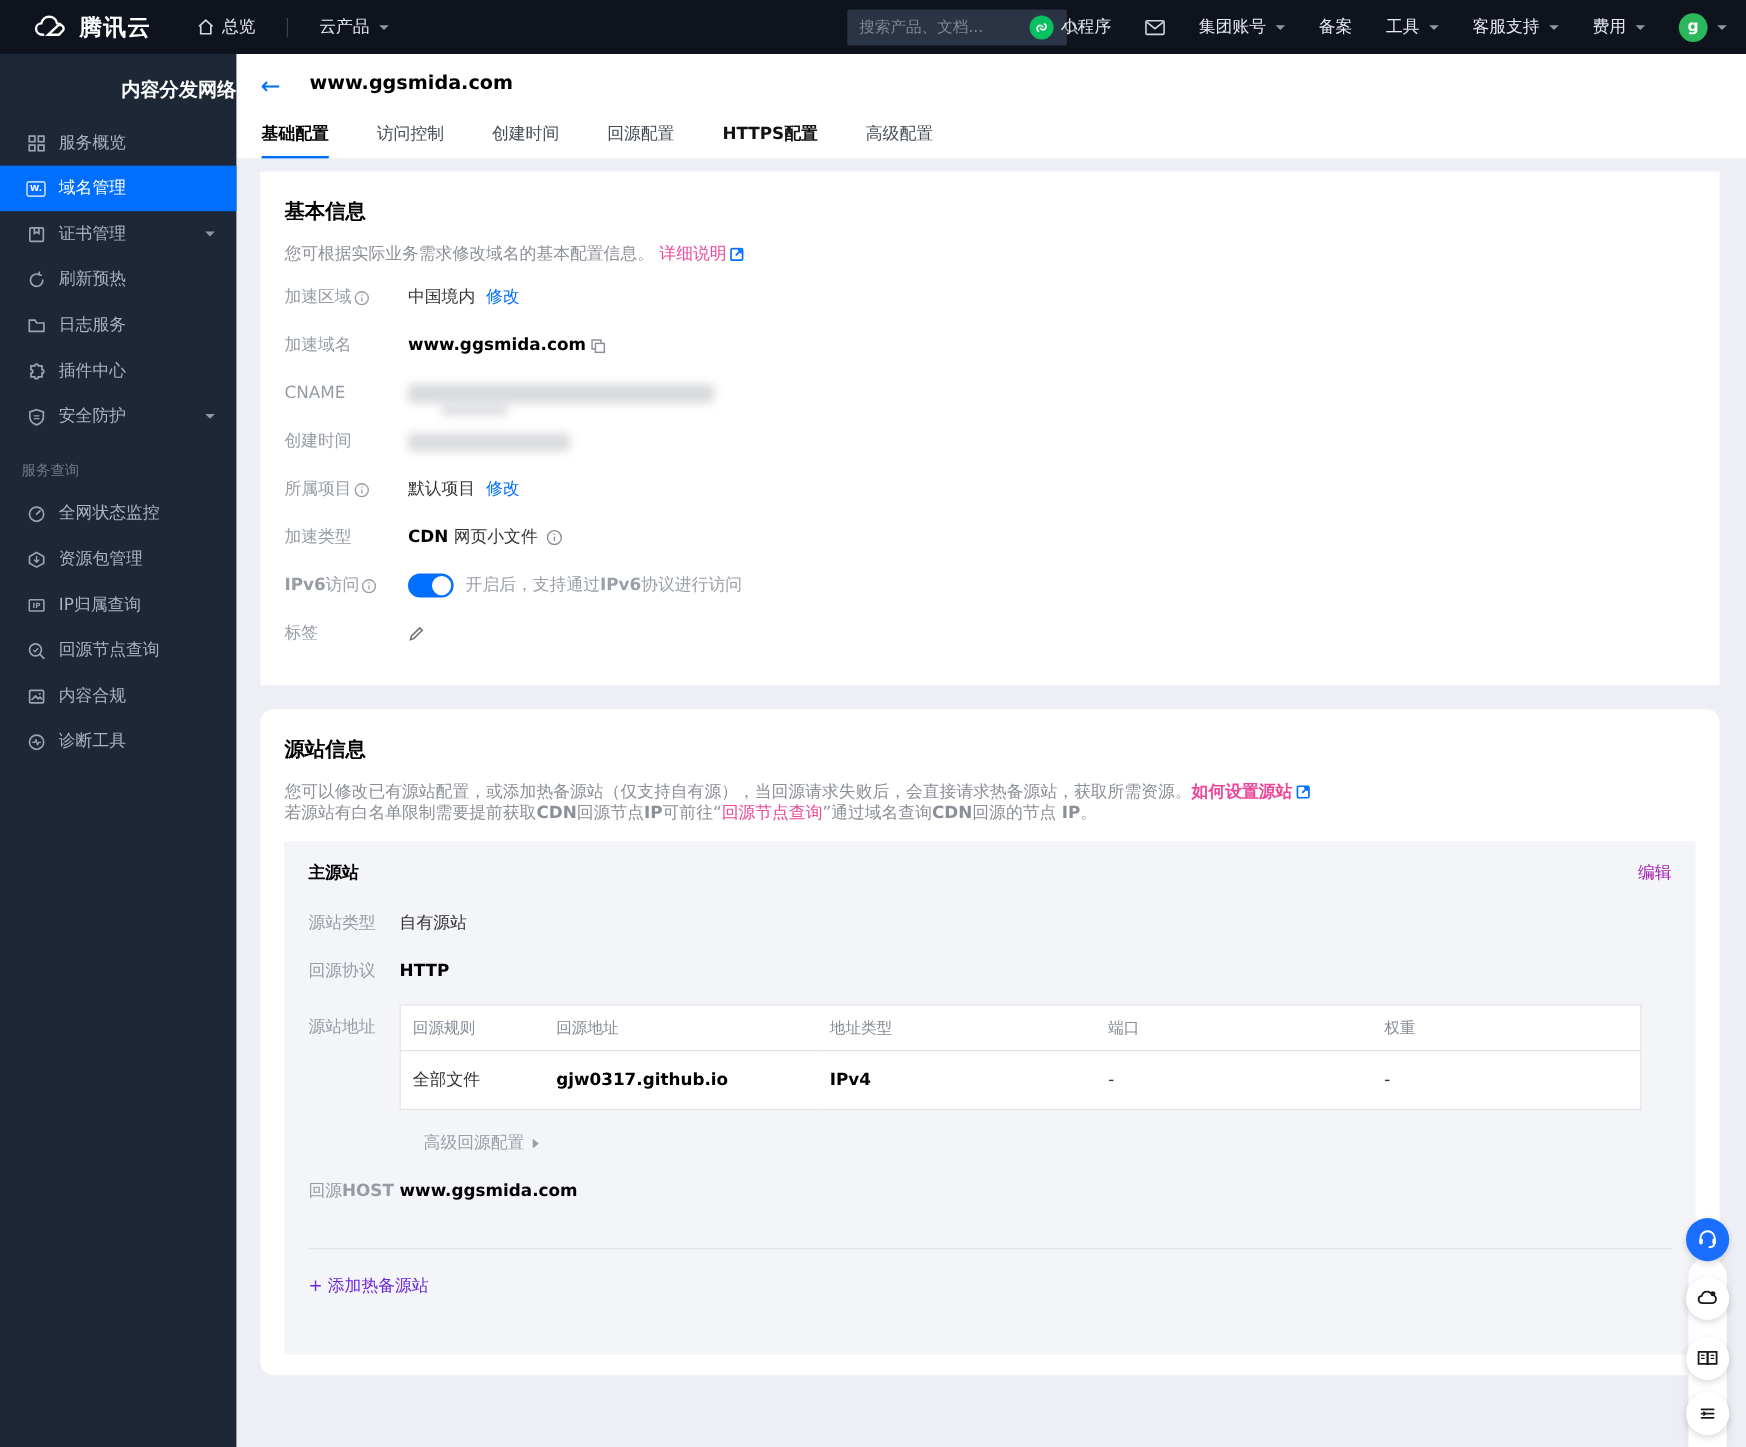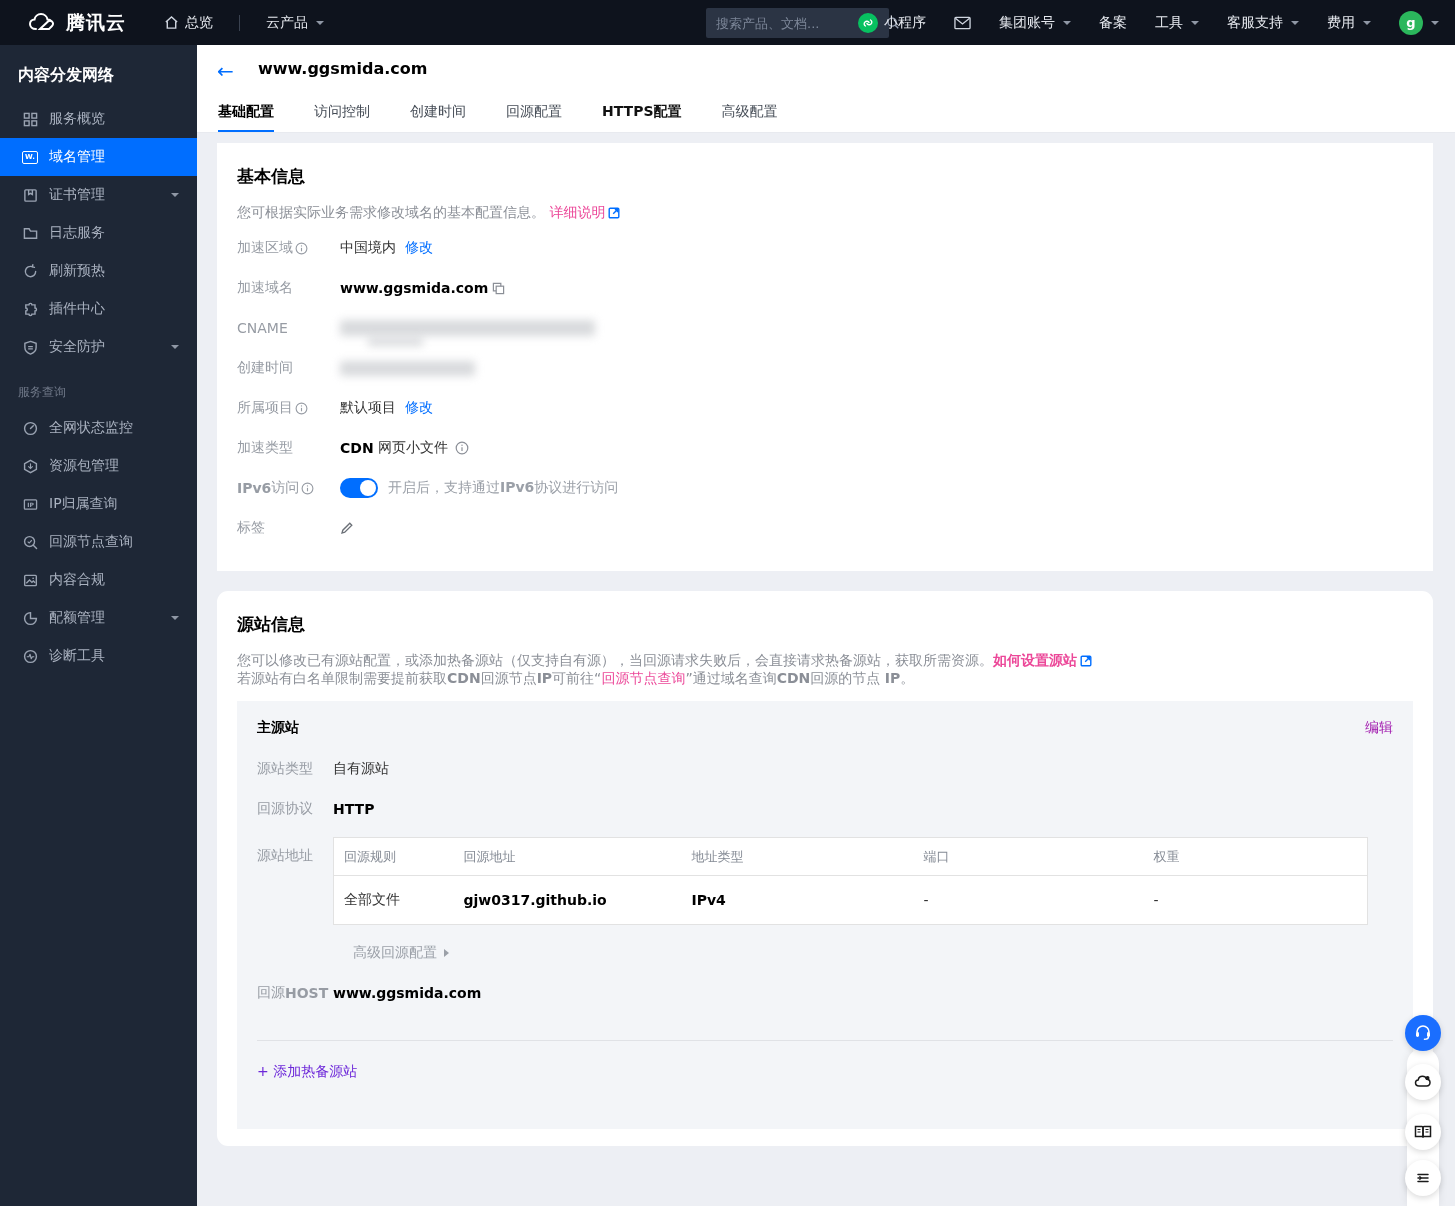--- a/index.html
+++ b/index.html
@@ -24,21 +24,21 @@
   .searchbox input::placeholder { color:#7d8799; }
   .tb-right { position:absolute; right:10px; top:0; height:45px; display:flex; align-items:center; gap:4px; }
   .badge-green { width:20px; height:20px; border-radius:50%; background:#07c160; display:flex;
     align-items:center; justify-content:center; }
   .avatar { width:24px; height:24px; border-radius:50%; background:#2bb75c; color:#fff; font-size:13px;
     font-weight:bold; display:flex; align-items:center; justify-content:center; }
   .icon { display:inline-flex; align-items:center; justify-content:center; }
 
   
   .sidebar { position:absolute; top:45px; left:0; width:197px; bottom:0; background:#1e2736; z-index:40; }
-  .sb-title { color:#fff; font-size:16px; font-weight:bold; padding:20px 0 14px 18px; }
+  .sb-title { color:#fff; font-size:16px; font-weight:bold; padding:20px 0 14px 18px;text-align:right; }
   .sb-item { display:flex; align-items:center; height:38px; padding-left:22px; color:#aab2c0;
     font-size:14px; cursor:pointer; position:relative; }
   .sb-item .icon { width:16px; height:16px; margin-right:11px; color:#9aa3b2; }
   .sb-item.selected { background:#006eff; color:#fff; }
   .sb-item.selected .icon { color:#fff; }
   .sb-caret { position:absolute; right:18px; width:0; height:0; border-left:4px solid transparent;
     border-right:4px solid transparent; border-top:4px solid #8f97a5; }
   .sb-section { color:#717a8a; font-size:12px; padding:18px 0 8px 18px; }
   .www-box { width:16px; height:13px; border:1.3px solid currentColor; border-radius:2px; font-size:7px;
     font-weight:bold; display:flex; align-items:center; justify-content:center; line-height:1; }
@@ -220,34 +220,34 @@
       </svg>
     </span>
     <span>证书管理</span>
     <span class="sb-caret"></span>
   </div>
 
 
   <div class="sb-item">
     <span class="icon">
       <svg width="15" height="15" viewBox="0 0 16 16" fill="none" stroke="currentColor" stroke-width="1.5">
-        <path d="M1.5 4 V13 H14.5 V5.5 H8 L6.5 3 H1.5 Z"></path>
-      </svg>
-    </span>
-    <span>日志服务</span>
-  </div>
-
-  <div class="sb-item">
-    <span class="icon">
-      <svg width="15" height="15" viewBox="0 0 16 16" fill="none" stroke="currentColor" stroke-width="1.5">
         <path d="M13.5 8 A5.5 5.5 0 1 1 10 2.9" stroke-linecap="round"></path>
           <path d="M10.5 0.8 L10 3 L12.2 3.6" stroke-linecap="round"></path>
       </svg>
     </span>
     <span>刷新预热</span>
+  </div>
+
+  <div class="sb-item">
+    <span class="icon">
+      <svg width="15" height="15" viewBox="0 0 16 16" fill="none" stroke="currentColor" stroke-width="1.5">
+        <path d="M1.5 4 V13 H14.5 V5.5 H8 L6.5 3 H1.5 Z"></path>
+      </svg>
+    </span>
+    <span>日志服务</span>
   </div>
 
   <div class="sb-item">
     <span class="icon">
       <svg width="15" height="15" viewBox="0 0 16 16" fill="none" stroke="currentColor" stroke-width="1.5">
         <path d="M5.5 2.5 A1.6 1.6 0 0 1 8.7 2.5 H12 V5.8 A1.6 1.6 0 0 1 12 9 V12.3 H8.7 A1.6 1.6 0 0 1 5.5 12.3 H2.2 V9 A1.6 1.6 0 0 0 2.2 5.8 V2.5 Z" transform="translate(0.8,0.6)"></path>
       </svg>
     </span>
     <span>插件中心</span>
   </div>
@@ -310,29 +310,20 @@
     <span class="icon">
       <svg width="15" height="15" viewBox="0 0 16 16" fill="none" stroke="currentColor" stroke-width="1.5">
         <rect x="1.8" y="2.5" width="12.4" height="11" rx="1"></rect>
           <path d="M3.5 11 L7 7.5 L9.5 10 L11 8.5 L13 10.5"></path>
           <circle cx="10.8" cy="5.6" r="0.9" fill="currentColor" stroke="none"></circle>
       </svg>
     </span>
     <span>内容合规</span>
   </div>
 
-  <div class="sb-item">
-    <span class="icon">
-      <svg width="15" height="15" viewBox="0 0 16 16" fill="none" stroke="currentColor" stroke-width="1.5">
-        <path d="M8 1.7 A6.3 6.3 0 1 0 14.3 8 L8 8 Z"></path>
-      </svg>
-    </span>
-    <span>配额管理</span>
-    <span class="sb-caret"></span>
-  </div>
 
   <div class="sb-item">
     <span class="icon">
       <svg width="15" height="15" viewBox="0 0 16 16" fill="none" stroke="currentColor" stroke-width="1.5">
         <circle cx="8" cy="8" r="6.3"></circle>
           <path d="M4 8.2 L6.3 8.2 L7.5 5.6 L8.8 10.4 L10 8.2 L12 8.2" stroke-width="1.2" stroke-linejoin="round"></path>
       </svg>
     </span>
     <span>诊断工具</span>
   </div>

